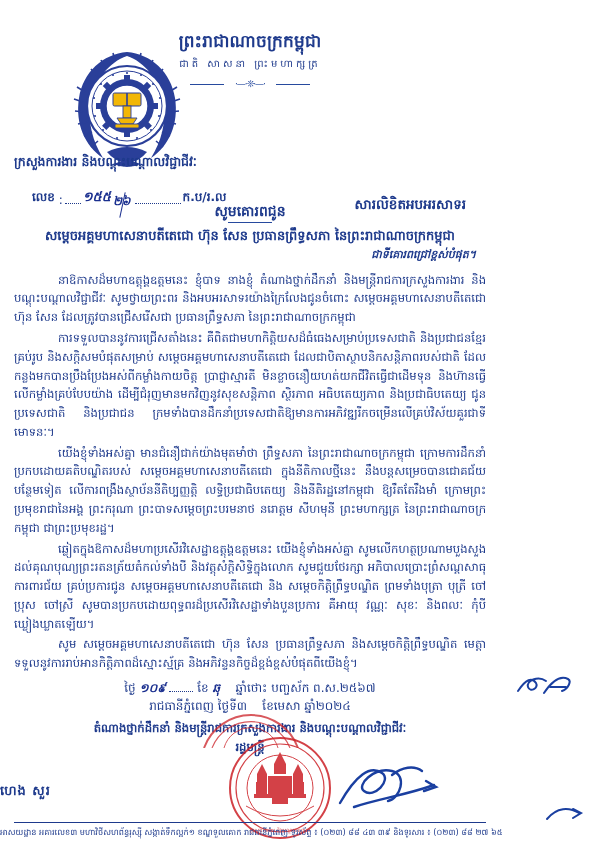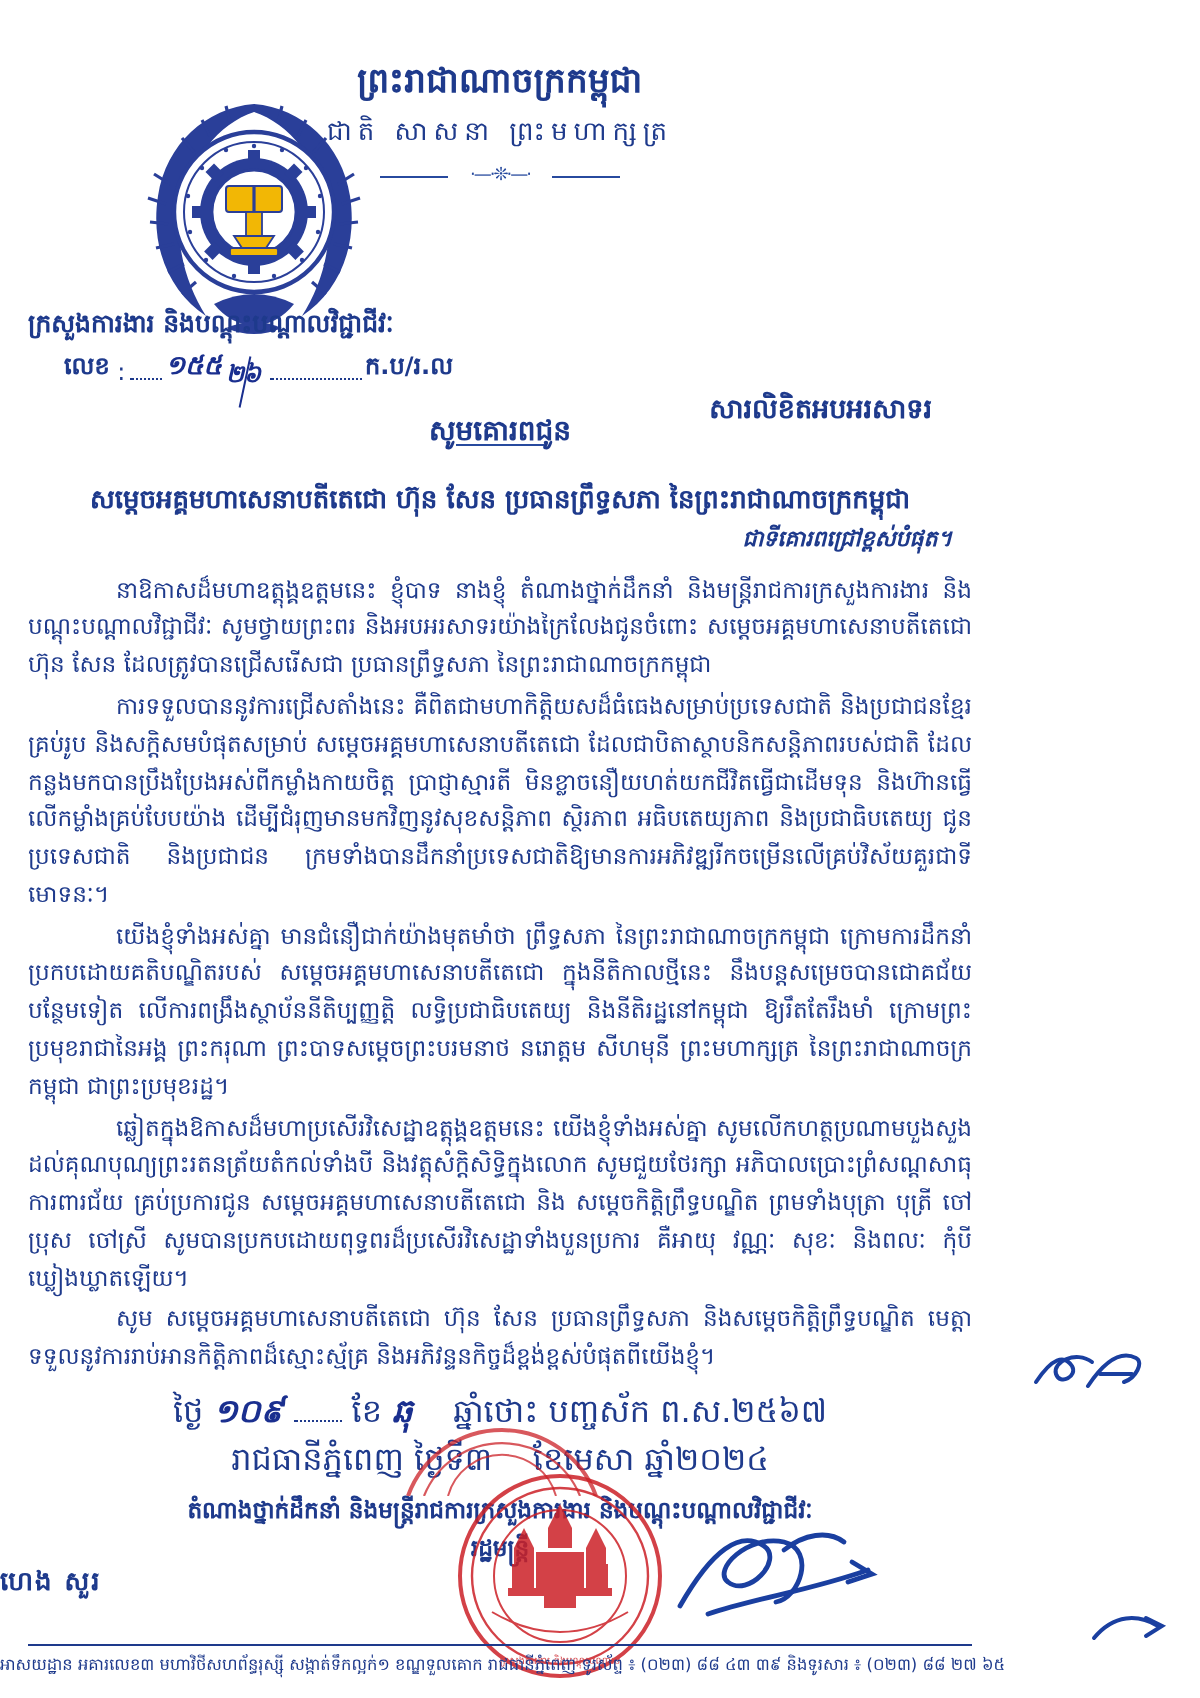--- a/index.html
+++ b/index.html
@@ -16,21 +16,21 @@
   
   .kingdom{
     text-align:center;
     padding-top:30px;
   }
   .kingdom .l1{
     font-size:17px;font-weight:bold;letter-spacing:.2px;color:#1e3a8c;
     line-height:1.3;
   }
   .kingdom .l2{
-    font-size:13px;color:#1e3a8c;margin-top:5px;letter-spacing:3px;
+    font-size:10px;color:#1e3a8c;margin-top:5px;letter-spacing:3px;
   }
   .divider-orn{
     margin:6px auto 0;width:120px;height:12px;position:relative;
   }
   .divider-orn .bar{
     position:absolute;top:6px;height:1px;background:#274a9e;width:34px;
   }
   .divider-orn .bar.left{left:0;}
   .divider-orn .bar.right{right:0;}
   .divider-orn .dots{
@@ -44,21 +44,21 @@
   }
 
   
   .ministry{
     position:absolute;left:14px;top:154px;width:330px;
   }
   .ministry .mname{
     font-size:12.5px;font-weight:bold;color:#1e3a8c;white-space:nowrap;
   }
   .ministry .numrow{
-    margin-top:2px;margin-left:18px;font-size:12px;color:#1e3a8c;
+    margin-top:16px;margin-left:18px;font-size:12px;color:#1e3a8c;
     display:flex;align-items:flex-end;white-space:nowrap;
   }
   .ministry .numrow .lbl{font-weight:bold;}
   .ministry .numrow .dotline{
     flex:0 0 auto;border-bottom:1px dotted #1e3a8c;width:16px;margin:0 2px 3px 2px;
   }
   .hw{
     font-family:"DejaVu Serif","Liberation Serif",serif;
     color:#1a2f8f;font-weight:bold;font-style:italic;
   }
@@ -78,41 +78,41 @@
     position:absolute;left:50%;top:222px;width:44px;height:1px;background:#274a9e;
     transform:translateX(-50%);
   }
 
   
   .salute{
     text-align:center;margin-top:0;padding-top:112px;
   }
   .salute .s1{font-size:14px;font-weight:bold;color:#1e3a8c;}
   .salute .s2{
-    font-size:13px;font-weight:bold;color:#1e3a8c;margin-top:15px;line-height:1.35;
+    font-size:13px;font-weight:bold;color:#1e3a8c;margin-top:4px;line-height:1.35;
   }
   .salute .s3{
     font-size:11px;font-style:italic;font-weight:bold;color:#1e3a8c;
     text-align:right;padding-right:24px;margin-top:2px;
   }
 
   
   .body{
     margin:8px 14px 0 14px;
     font-size:11.6px;
     line-height:1.62;
     color:#1e3a8c;
     text-align:justify;
     text-justify:inter-word;
   }
   .body p{margin:0 0 2px 0;text-indent:44px;}
 
   
   .dateblock{
-    margin-top:6px;text-align:center;font-size:16px;color:#1e3a8c;
+    margin-top:6px;text-align:center;font-size:12px;color:#1e3a8c;
     line-height:1.5;position:relative;
   }
   .dateblock .dl1,.dateblock .dl2{white-space:nowrap;}
   .dotted{border-bottom:1px dotted #1e3a8c;display:inline-block;min-width:10px;}
 
   
   .closing{
     margin-top:6px;text-align:center;font-size:11.6px;font-weight:bold;color:#1e3a8c;
     position:relative;
   }

